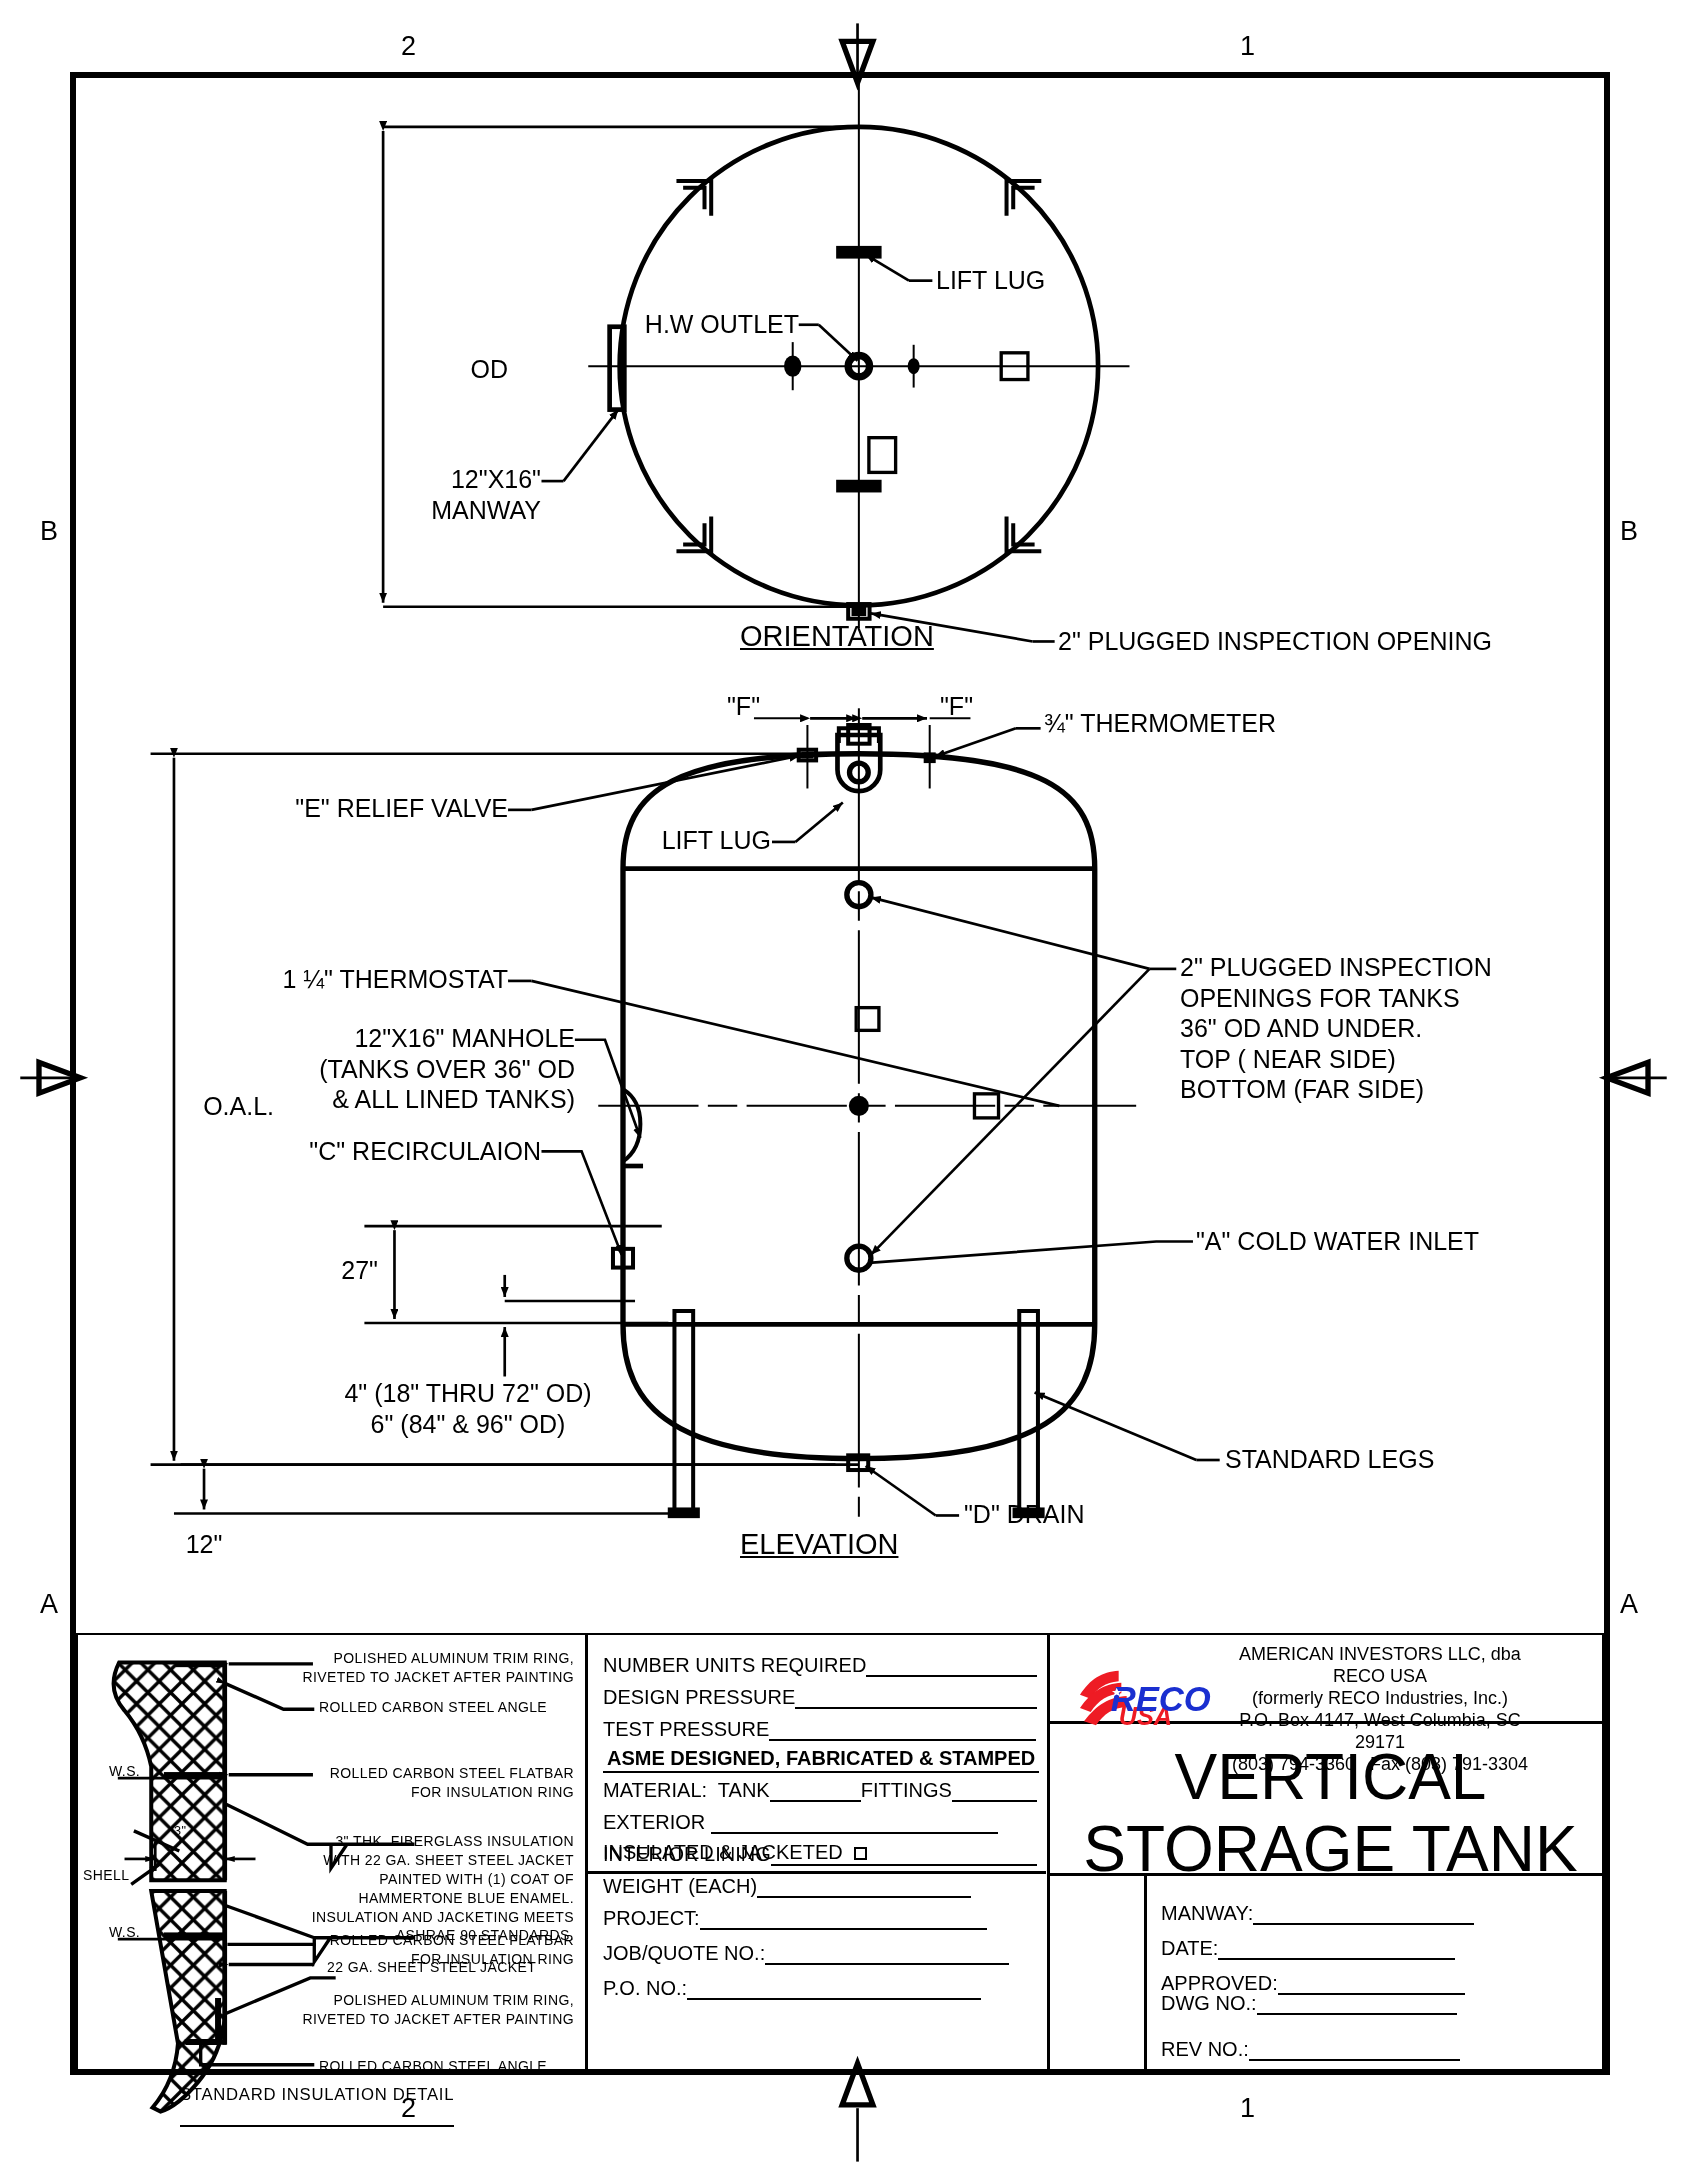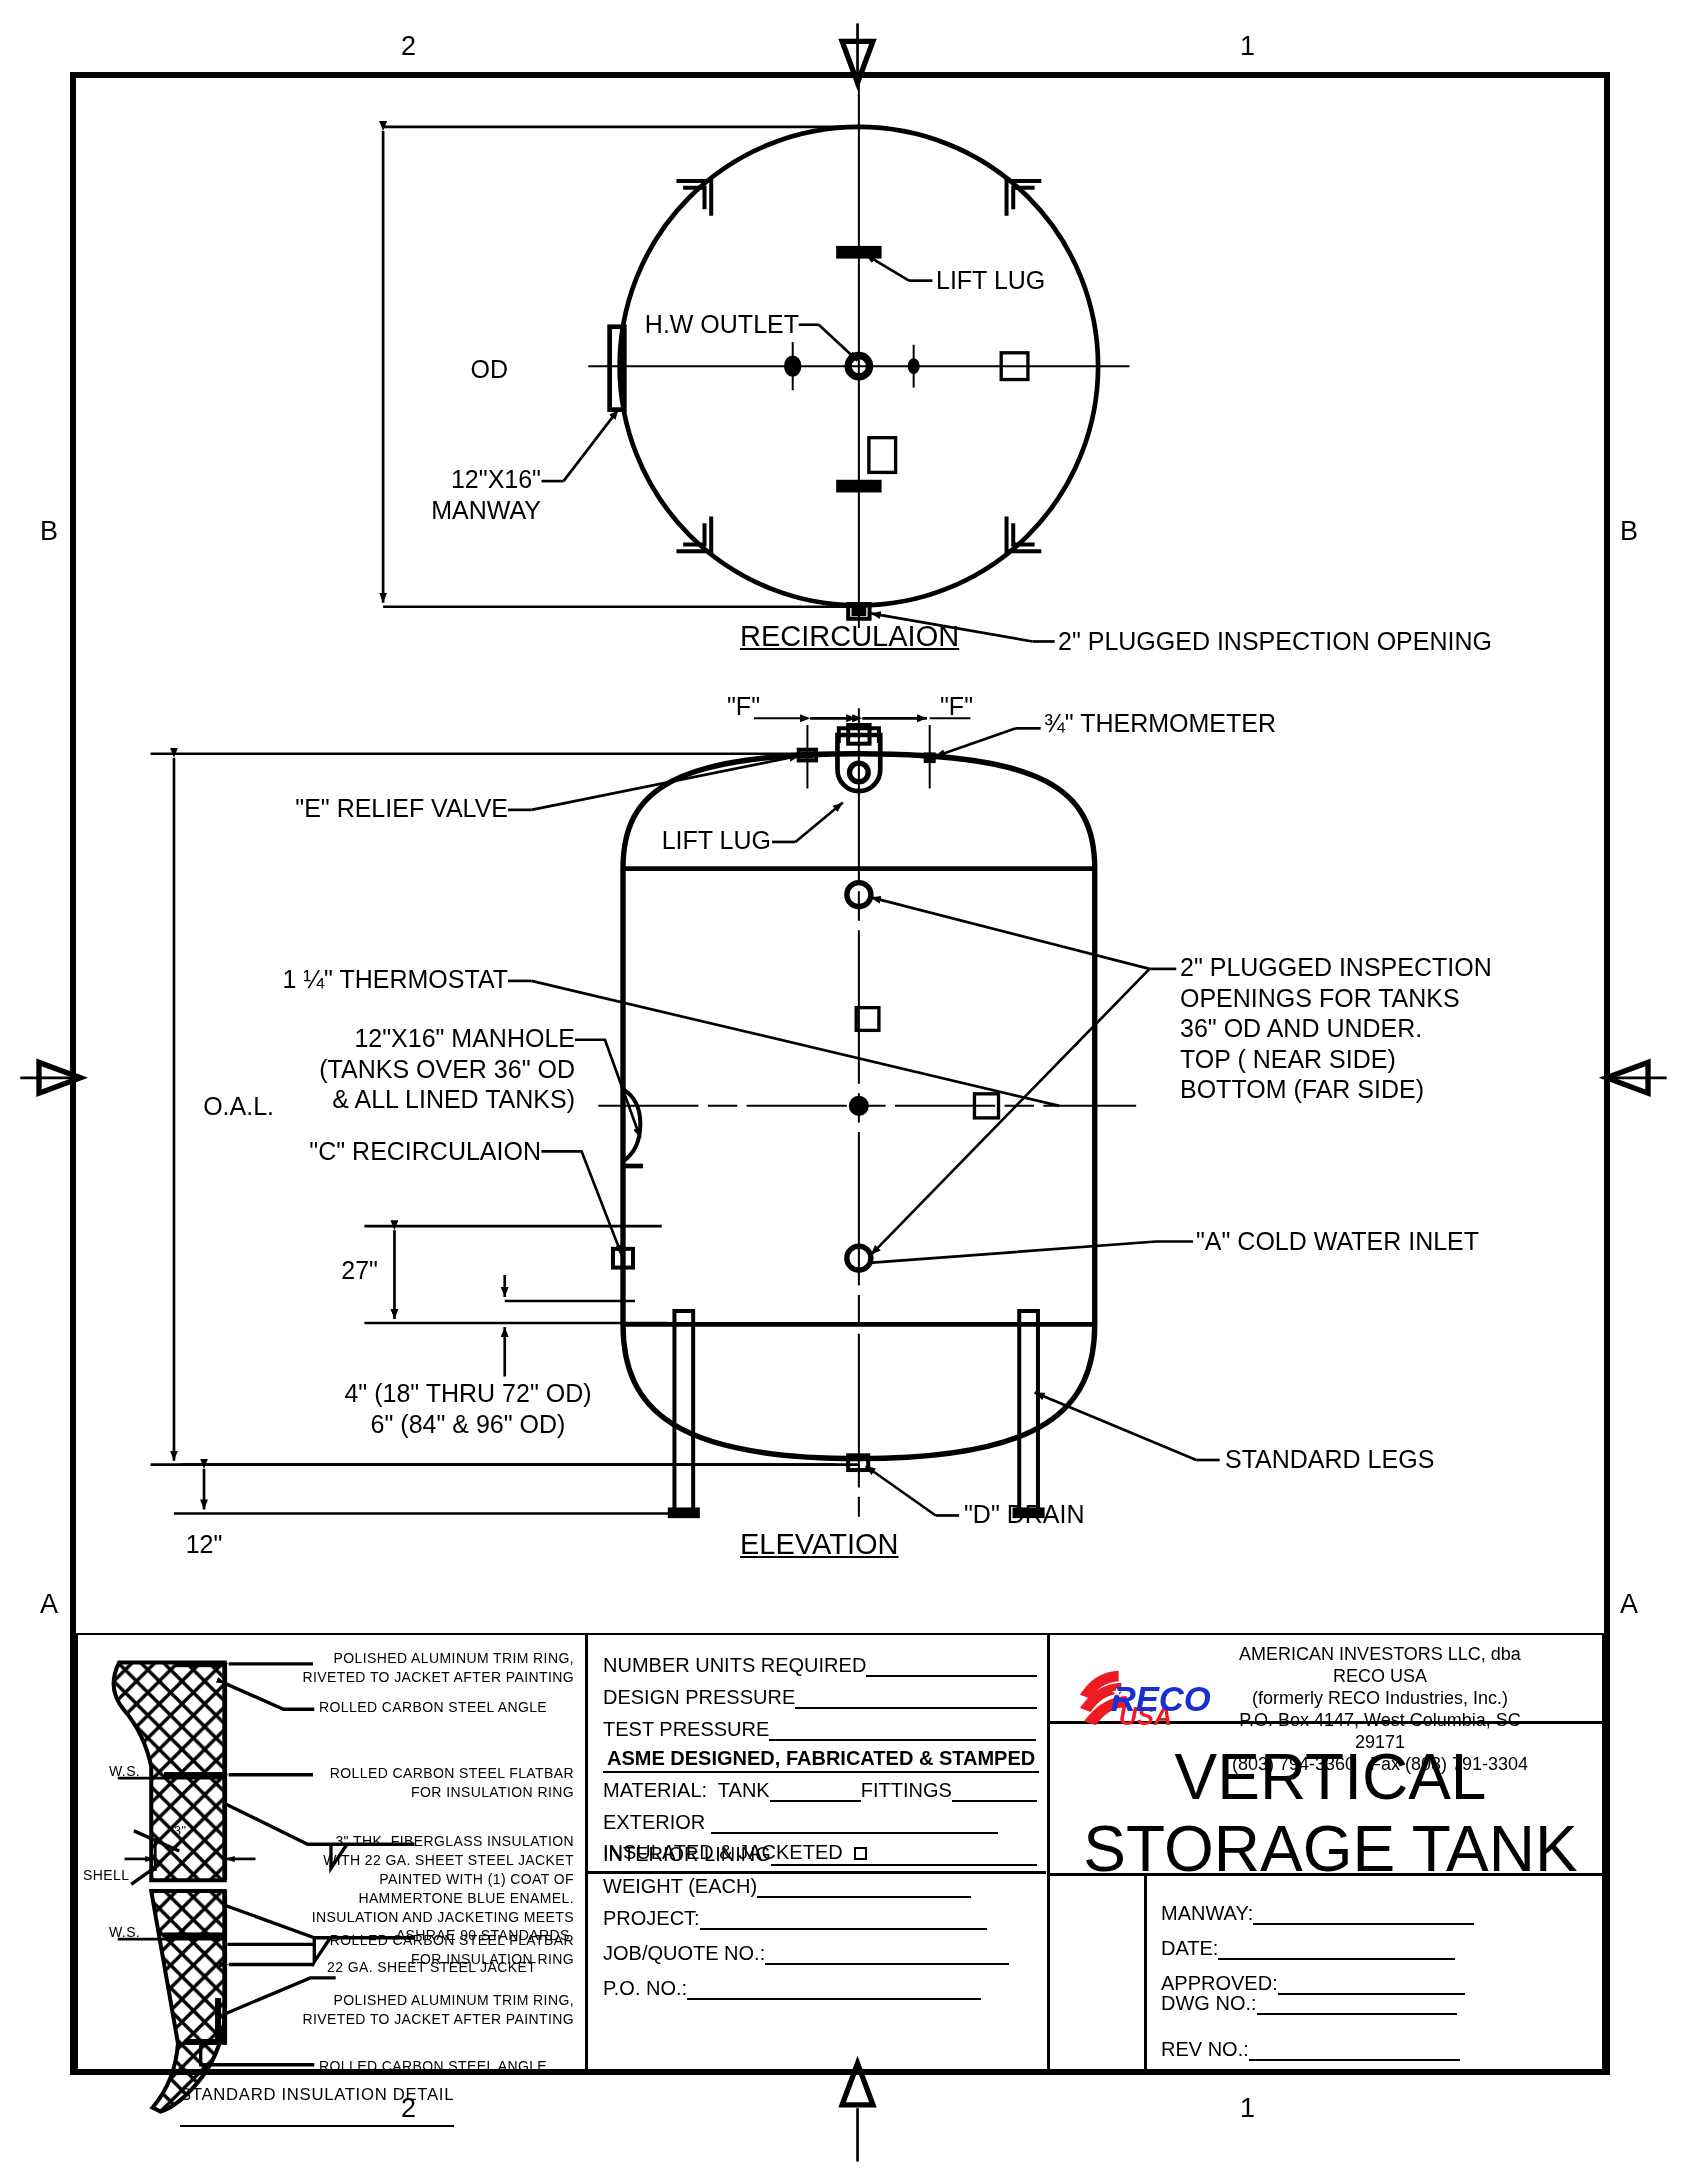--- a/index.html
+++ b/index.html
@@ -253,21 +253,21 @@
       <line x1="1400" y1="2268" x2="1435" y2="2268" stroke="#000" stroke-width="4"></line>
     </g>
   </svg>
 
   <div class="note right" style="left:414px;top:354px;width:94px;">OD</div>
   <div class="note" style="left:936px;top:265px;">LIFT LUG</div>
   <div class="note right" style="left:505px;top:309px;width:294px;">H.W OUTLET</div>
   <div class="note right" style="left:287px;top:464px;width:254px;">12"X16"
 MANWAY</div>
   <div class="note" style="left:1058px;top:626px;">2" PLUGGED INSPECTION OPENING</div>
-  <div class="viewtitle" style="left:740px;top:620px;">RECIRCULAION</div>
+  <div class="viewtitle" style="left:740px;top:620px;">ORIENTATION</div>
 
   <div class="note" style="left:727px;top:691px;">"F"</div>
   <div class="note" style="left:940px;top:691px;">"F"</div>
   <div class="note" style="left:1044px;top:708px;">¾" THERMOMETER</div>
   <div class="note right" style="left:287px;top:793px;width:221px;">"E" RELIEF VALVE</div>
   <div class="note right" style="left:571px;top:825px;width:200px;">LIFT LUG</div>
   <div class="note right" style="left:247px;top:964px;width:261px;">1 ¼" THERMOSTAT</div>
   <div class="note right" style="left:221px;top:1023px;width:354px;">12"X16" MANHOLE
 (TANKS OVER 36" OD
 &amp; ALL LINED TANKS)</div>

